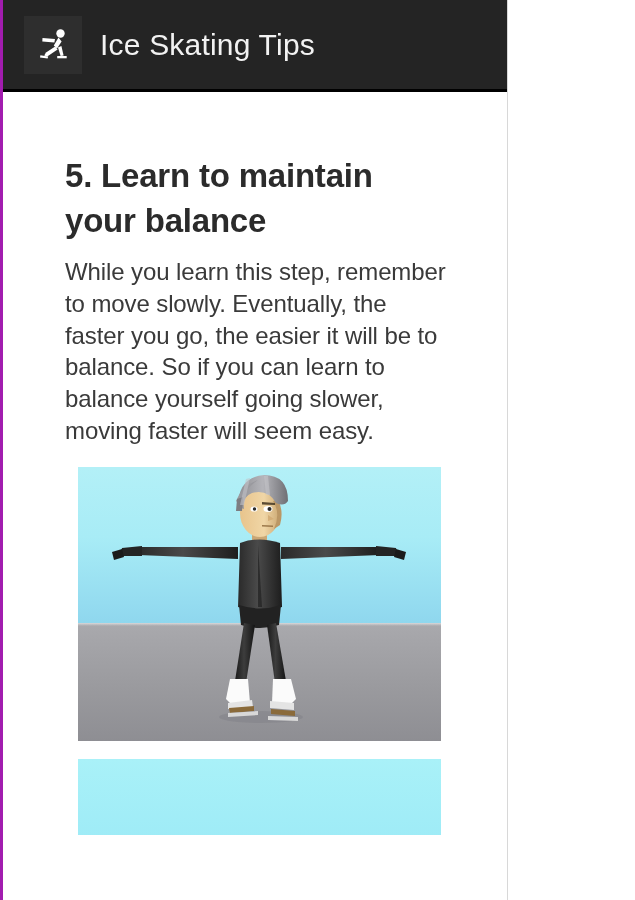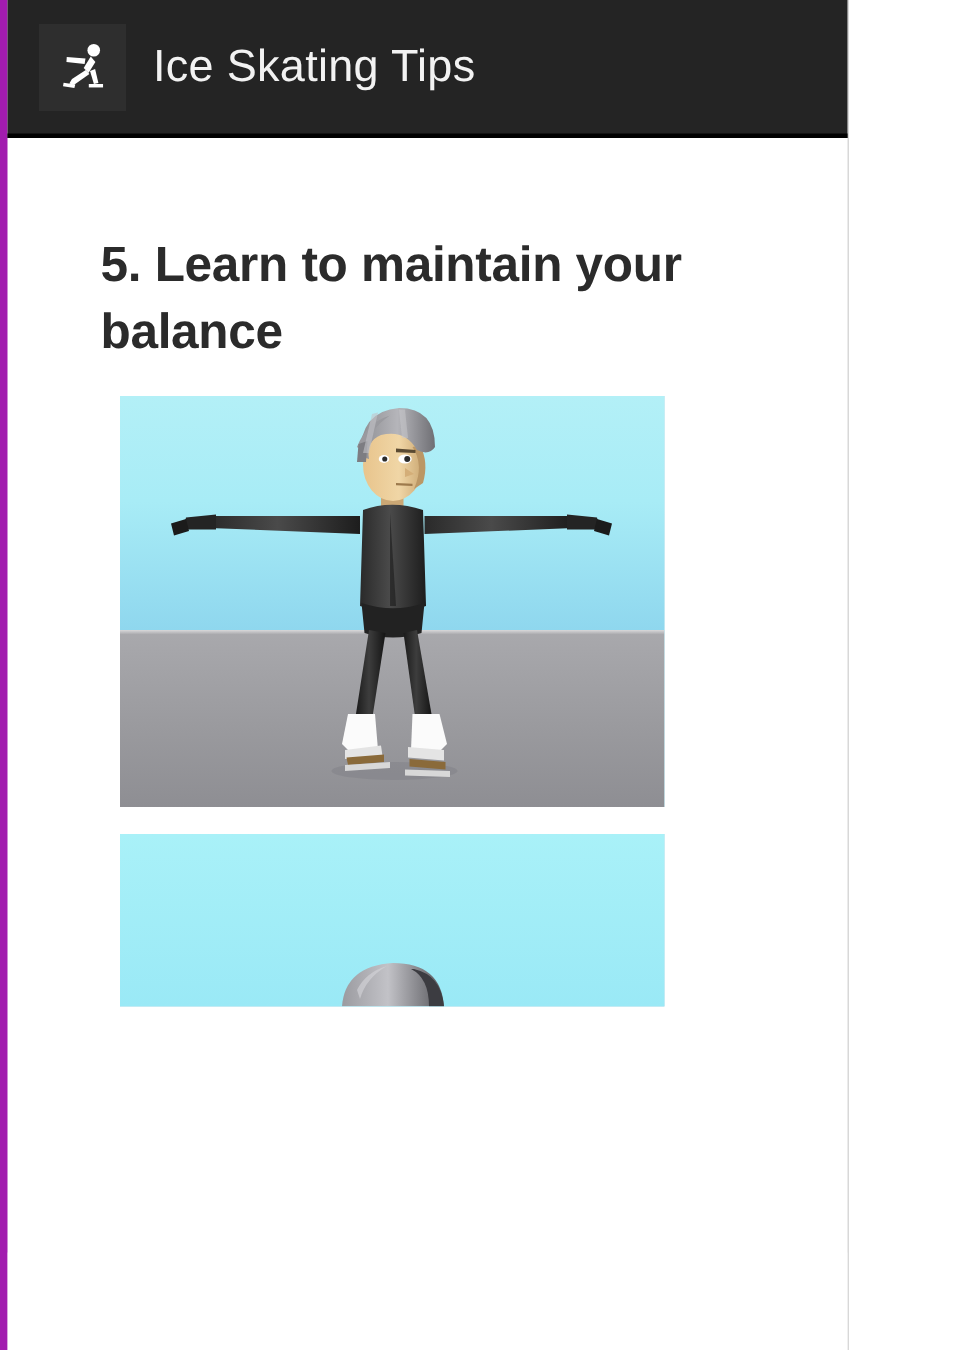--- a/index.html
+++ b/index.html
@@ -7,24 +7,24 @@
   html, body {
     width:635px;
     height:900px;
     overflow:hidden;
     background:#ffffff;
     font-family:"Liberation Sans", sans-serif;
   }
 
   #app {
     position:relative;
-    width:566px;
+    width:508px;
     height:900px;
     background:#ffffff;
-    border-left:5px solid #a21caf;
+    border-left:3px solid #a21caf;
     border-right:1px solid #d8d8d8;
     overflow:hidden;
   }
 
   
   .actionbar {
     position:relative;
     height:92px;
     background:#242424;
     border-bottom:3px solid #000000;
@@ -146,20 +146,21 @@
         </svg>
       </span>
     </div>
     <div class="actionbar-title">Ice Skating Tips</div>
   </div>
 
   <div class="content">
 
     <h1 class="tip-heading">5. Learn to maintain your balance</h1>
 
+    <p class="tip-paragraph">While you learn this step, remember to move slowly. Eventually, the faster you go, the easier it will be to balance. So if you can learn to balance yourself going slower, moving faster will seem easy.</p>
 
     <div class="figure">
       <div class="photo main">
         <div class="sky"></div>
         <div class="ice"></div>
 
         <svg class="skater-svg" viewBox="0 0 363 274">
           <defs>
             <linearGradient id="coat" x1="0" y1="0" x2="1" y2="0">
               <stop offset="0%" stop-color="#2a2a2a"></stop>

